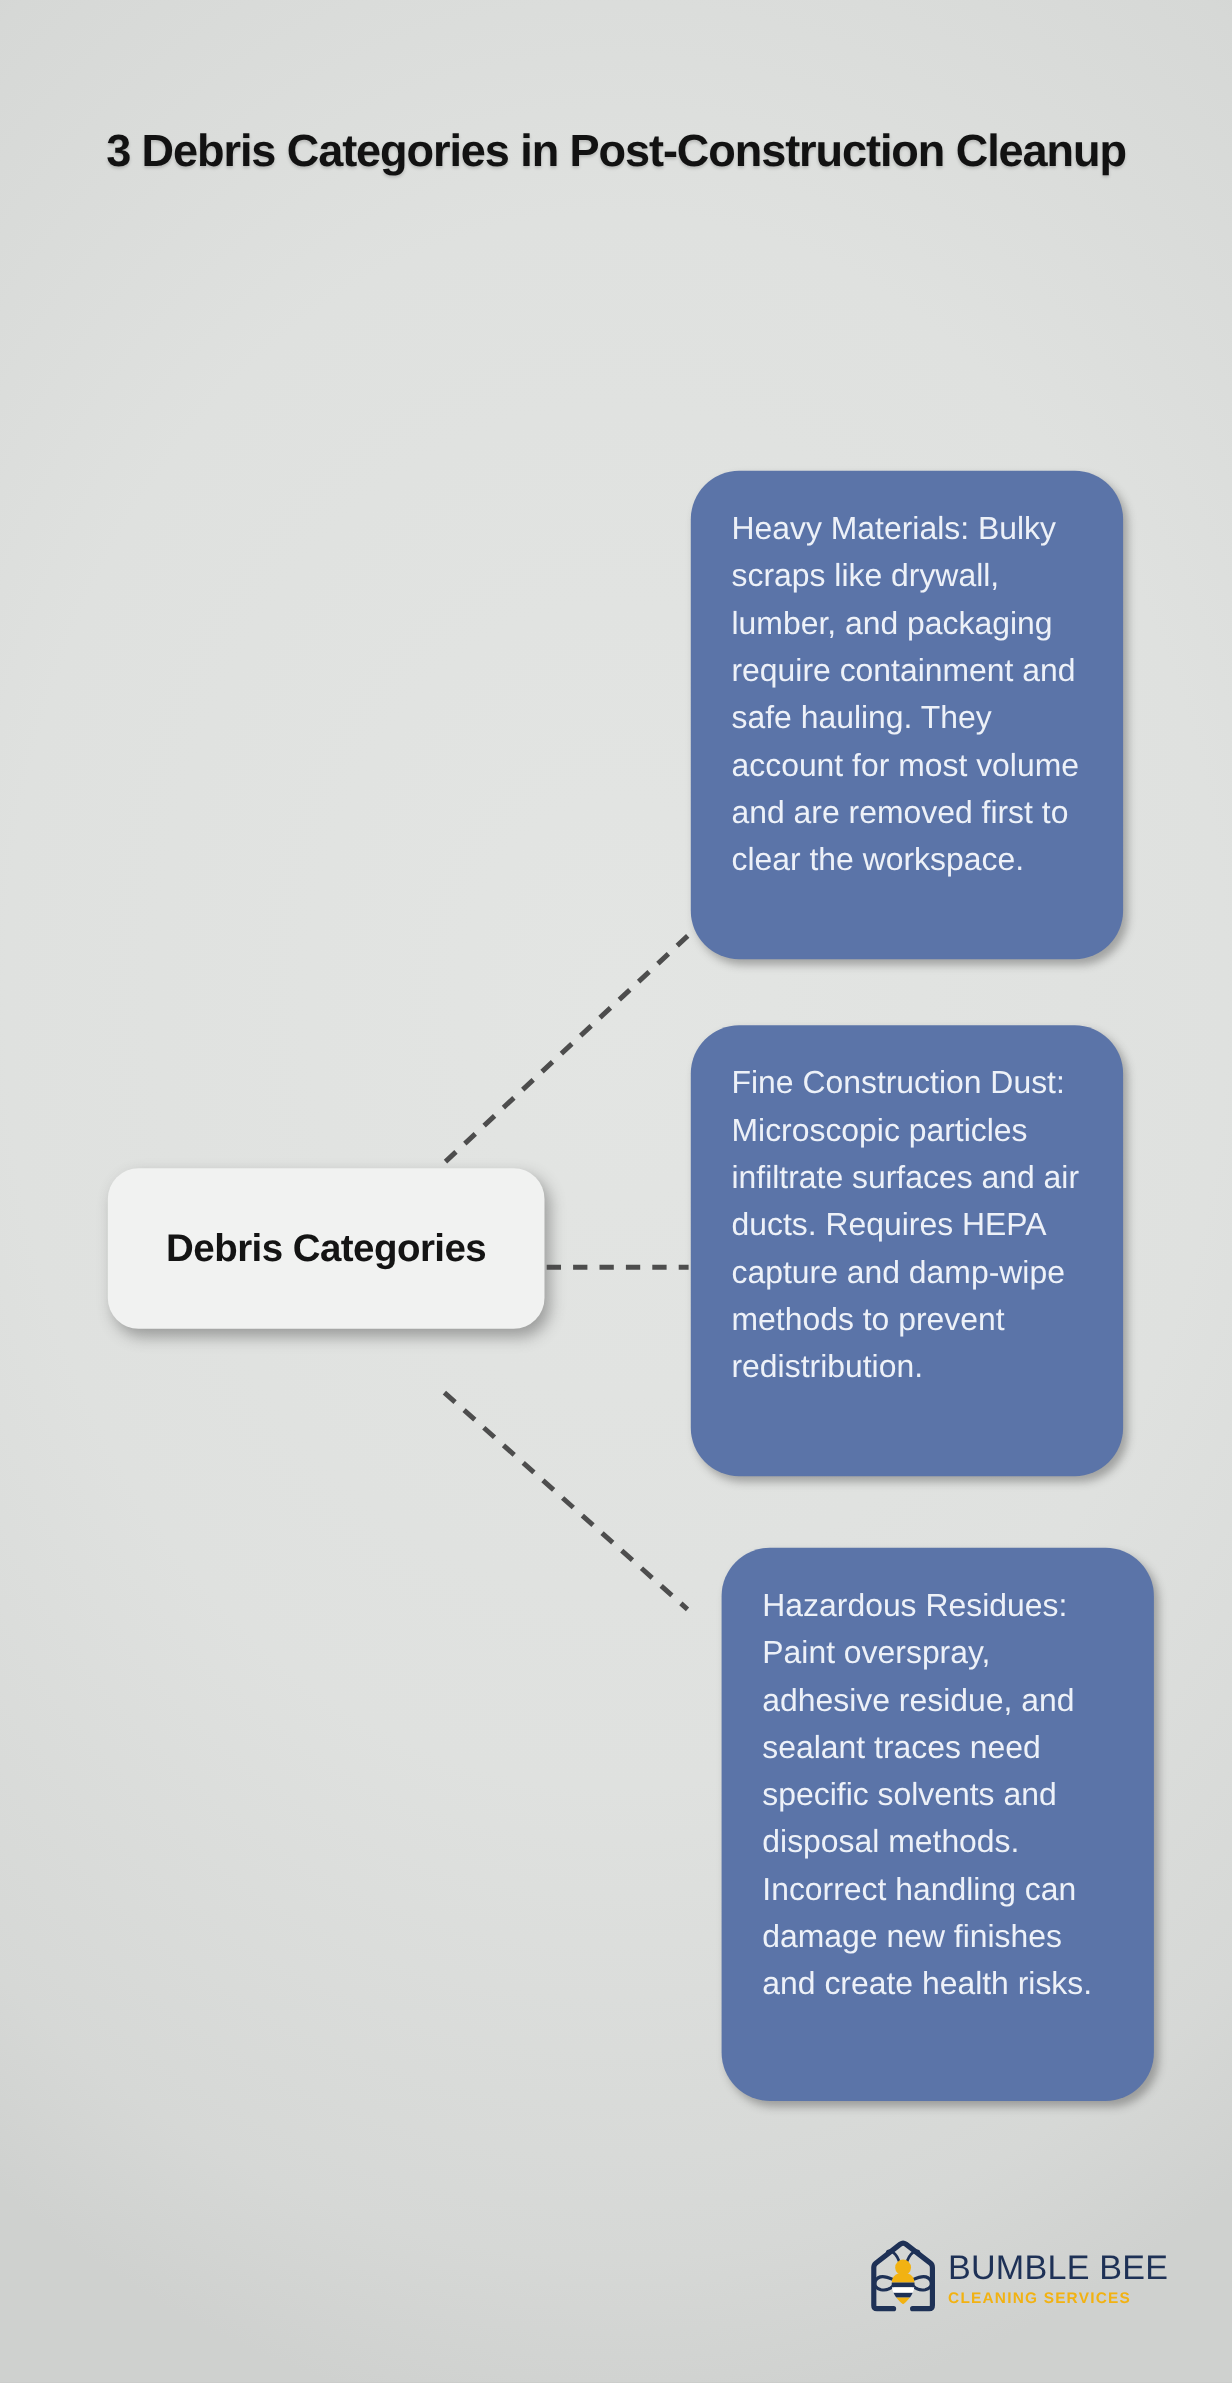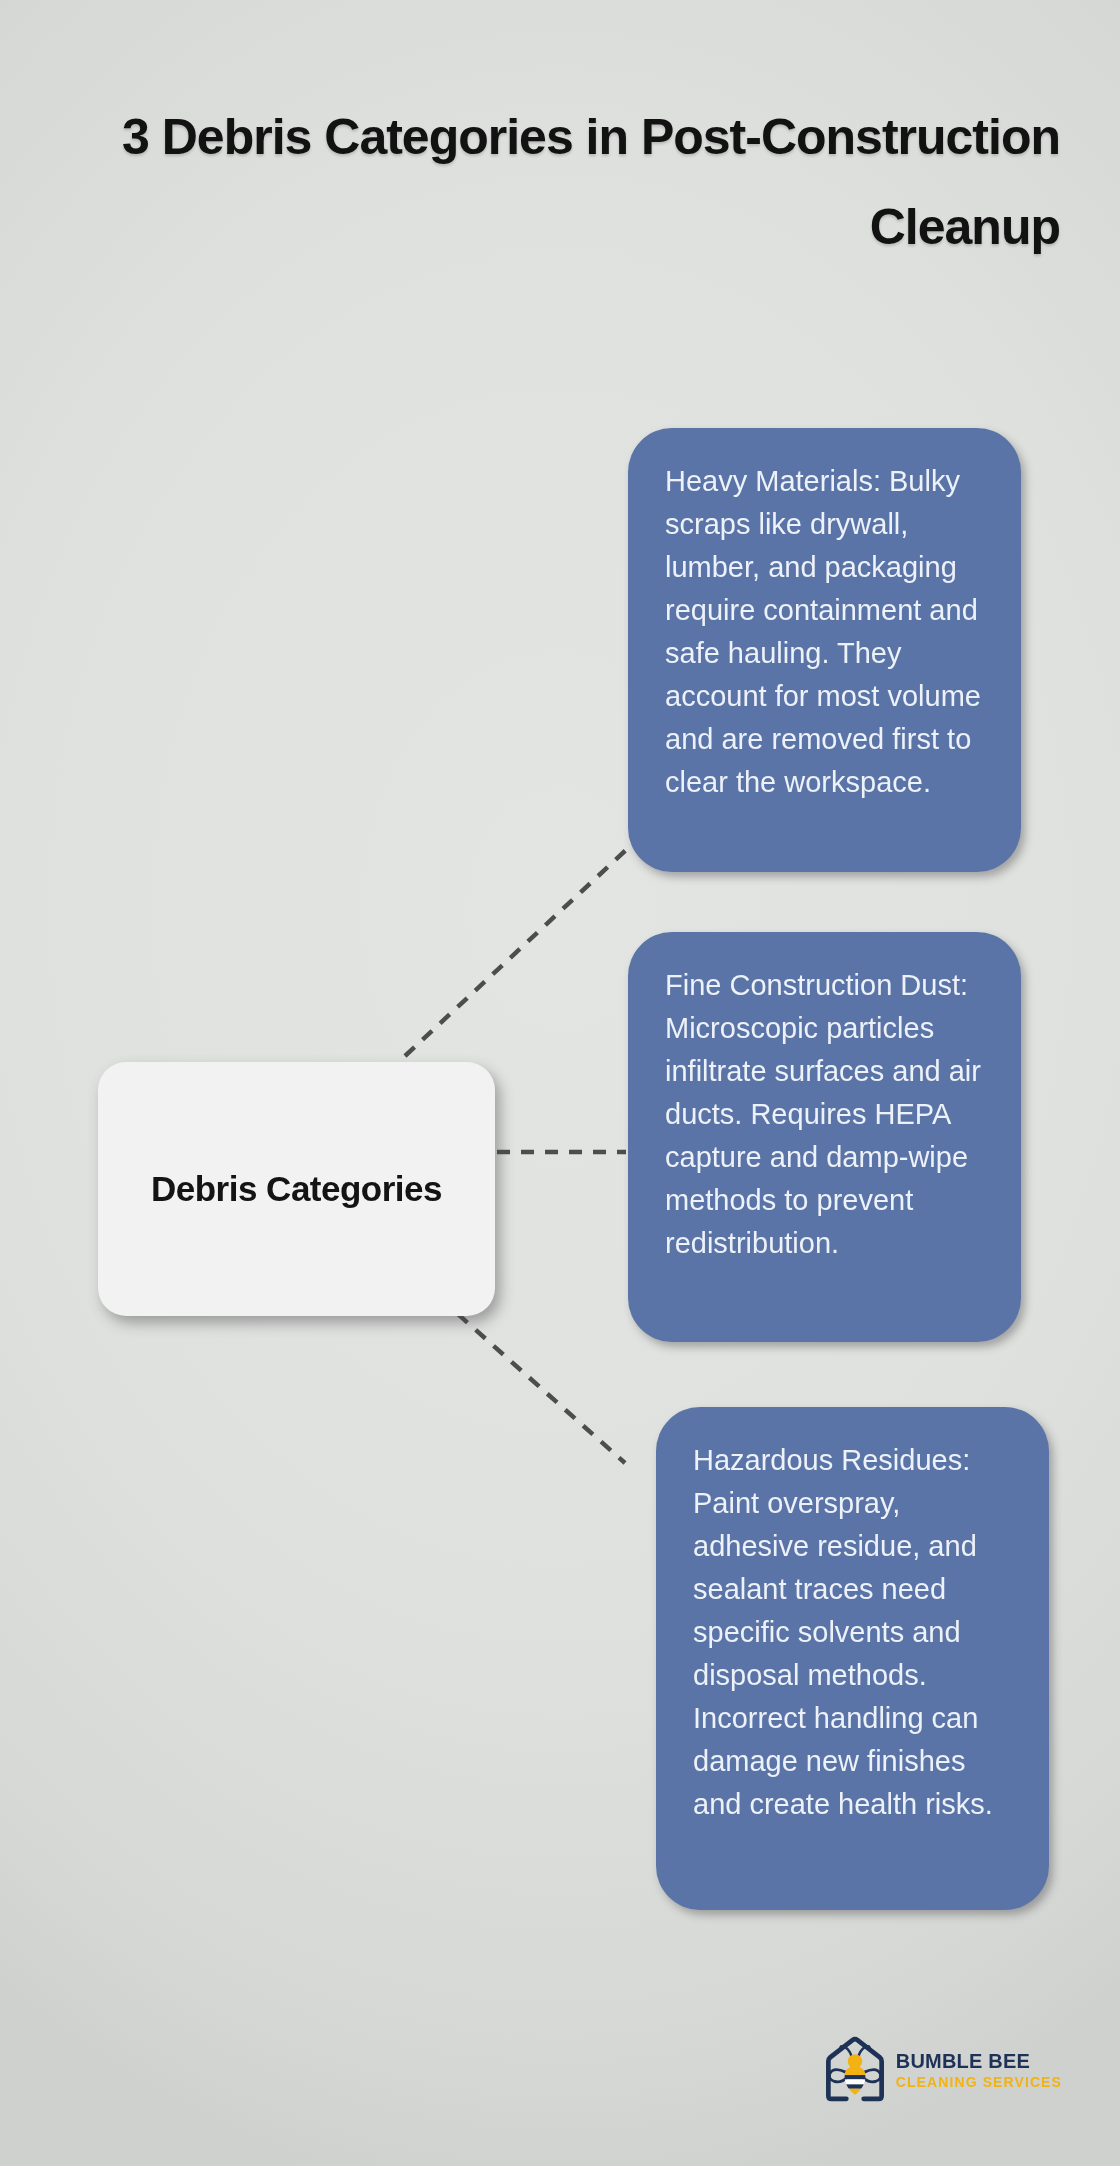--- a/index.html
+++ b/index.html
@@ -15,41 +15,41 @@
     margin: 0 auto;
     overflow: hidden;
     background: radial-gradient(ellipse 90% 60% at 50% 42%, #e3e5e3 0%, #dfe1df 55%, #d6d8d6 88%, #cfd1cf 100%);
   }
   .title {
     position: absolute;
     top: 92px;
     left: 50%;
     transform: translateX(-50%);
     width: 1000px;
-    text-align: right;
-    font-size: 50px;
+    text-align: center;
+    font-size: 41px;
     line-height: 90px;
     font-weight: 800;
     letter-spacing: -1px;
     color: #121212;
     text-shadow: 0 2px 3px rgba(0,0,0,0.18);
   }
   svg.connectors {
     position: absolute;
     top: 0; left: 0;
     width: 1120px;
     height: 2166px;
     pointer-events: none;
   }
   .root-node {
     position: absolute;
     left: 98px;
     top: 1062px;
     width: 397px;
-    height: 254px;
+    height: 146px;
     background: #f1f2f1;
     border-radius: 28px;
     box-shadow: 5px 7px 14px rgba(70,70,70,0.45);
     display: flex;
     align-items: center;
     justify-content: center;
   }
   .root-node .label {
     font-size: 35px;
     font-weight: 700;
@@ -76,22 +76,22 @@
   .logo {
     position: absolute;
     right: 58px;
     bottom: 60px;
     display: flex;
     align-items: center;
   }
   .logo .mark { width: 72px; height: 72px; margin-right: 5px; flex: 0 0 auto; }
   .logo .words { display: flex; flex-direction: column; }
   .logo .brand {
-    font-size: 20px;
-    font-weight: 700;
+    font-size: 31px;
+    font-weight: 400;
     letter-spacing: 0.2px;
     color: #1e3156;
     white-space: nowrap;
   }
   .logo .tagline {
     font-size: 14px;
     font-weight: 800;
     letter-spacing: 1.1px;
     color: #f2b212;
     margin-top: 1px;

